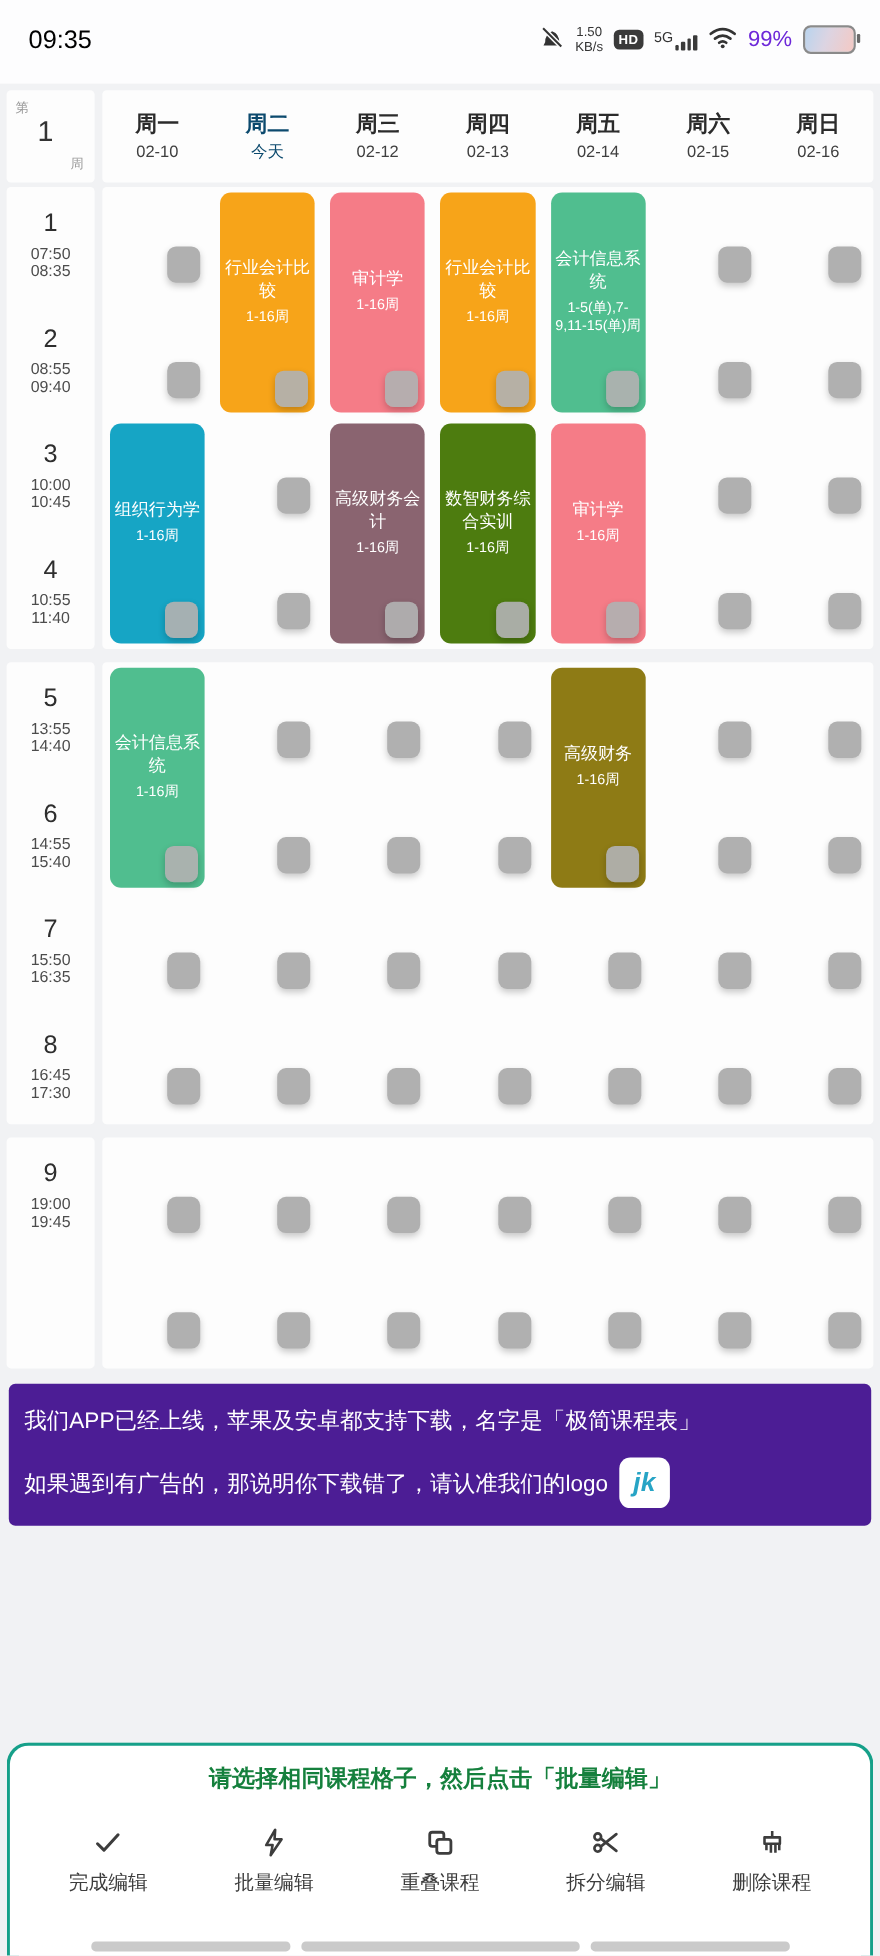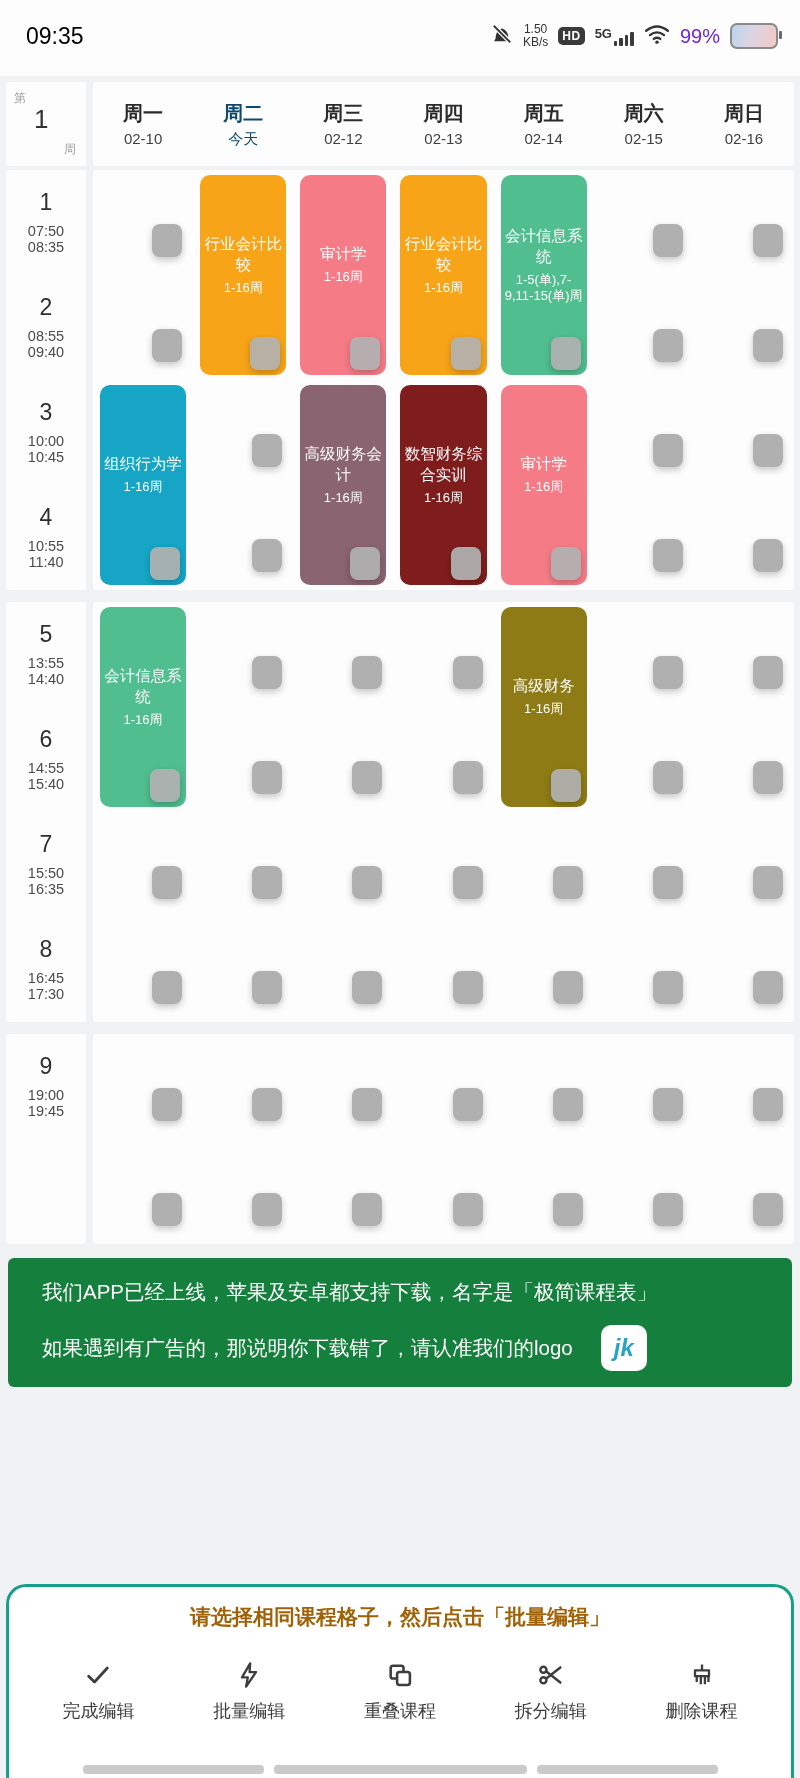--- a/index.html
+++ b/index.html
@@ -14,21 +14,21 @@
   .status-bar{
     height:60px;display:flex;align-items:center;justify-content:space-between;
     padding:6px 22px 0 26px;color:#333;
   }
   .sb-time{font-size:23px;color:#000000;}
   .sb-right{display:flex;align-items:center;gap:10px;}
   .sb-speed{font-size:12px;line-height:1.05;text-align:center;color:#333;}
   .hd-badge{background:#3a3a3a;color:#fff;font-size:12px;font-weight:700;
     border-radius:5px;padding:2px 4px;letter-spacing:.5px;}
   .net5g{display:flex;align-items:flex-start;gap:2px;}
-  .net5g .g{font-size:13px;font-weight:700;color:#333;}
+  .net5g .g{font-size:13px;font-weight:400;color:#333;}
   .bars{display:flex;align-items:flex-end;gap:2px;height:16px;margin-top:4px;}
   .bars i{display:block;width:3.5px;background:#3a3a3a;border-radius:1px;}
   .battery{position:relative;width:44px;height:22px;border:2px solid #8a8a8a;border-radius:7px;
     background:linear-gradient(110deg,#b9d4ee 0%,#dcd4e2 45%,#f4c9c4 100%);}
   .battery:after{content:"";position:absolute;right:-6px;top:6px;width:3px;height:8px;background:#6a6a6a;border-radius:1px;}
   .pct{font-size:20px;color:#6d28d9;}
   .title-row{display:flex;align-items:center;justify-content:space-between;padding:14px 24px 6px 22px;}
   .app-title{font-size:29px;font-weight:700;color:#111;}
   .capsule{
     display:flex;align-items:center;background:#fff;border:1px solid #ededed;
@@ -69,32 +69,32 @@
   .gcell{position:relative;}
   .cbx{position:absolute;right:11px;bottom:18px;width:30px;height:33px;border-radius:8px;
     background:#b0b0b0;box-shadow:0 3px 7px rgba(0,0,0,.22);}
   .course{position:relative;margin:5px 7px;border-radius:10px;color:#fff;
     display:flex;flex-direction:column;align-items:center;justify-content:center;
     text-align:center;padding:6px 3px 26px 3px;z-index:2;}
   .course .cn{font-size:15.5px;line-height:1.35;}
   .course .cw{font-size:13px;line-height:1.25;margin-top:4px;}
   .course .cbx{right:6px;bottom:5px;background:rgba(176,176,176,.93);}
   
-  .banner{margin:14px 8px 12px 8px;background:#15803d;border-radius:6px;color:#fff;
-    padding:20px 22px 16px 34px;}
+  .banner{margin:14px 8px 12px 8px;background:#4c1d95;border-radius:6px;color:#fff;
+    padding:20px 22px 16px 14px;}
   .banner .l1{font-size:20.5px;line-height:1.4;}
-  .banner .l2{font-size:20.5px;display:flex;align-items:center;gap:28px;margin-top:18px;}
+  .banner .l2{font-size:20.5px;display:flex;align-items:center;gap:10px;margin-top:18px;}
   .logo-box{width:46px;height:46px;background:#fff;border-radius:10px;min-width:46px;
     display:flex;align-items:center;justify-content:center;
     font-weight:700;font-style:italic;font-size:24px;color:#27a4c5;}
   .banner .l3{font-size:17.5px;margin-top:22px;opacity:.97;}
   
   .panel{position:absolute;left:6px;right:6px;top:1584px;bottom:0;background:#fff;
     border:3px solid #16a089;border-bottom:none;border-radius:20px 20px 0 0;}
-  .instruction{text-align:center;color:#a16207;font-size:21px;font-weight:600;margin-top:16px;}
+  .instruction{text-align:center;color:#15803d;font-size:21px;font-weight:600;margin-top:16px;}
   .btn-row{display:flex;justify-content:space-around;margin-top:30px;padding:0 14px;}
   .ebtn{display:flex;flex-direction:column;align-items:center;gap:10px;color:#3d3d3d;cursor:pointer;}
   .ebtn .lbl{font-size:18px;}
   .ebtn svg{display:block;}
   .skel-row{position:absolute;bottom:4px;left:0;right:0;display:flex;justify-content:center;gap:10px;}
   .skel{height:9px;background:#cacaca;border-radius:4px;}
 </style>
 </head>
 <body>
 
@@ -277,21 +277,21 @@
           <div class="course" style="background: rgb(22, 165, 197); grid-area: 3 / 1 / span 2;">
             <div class="cn">组织行为学</div>
             <div class="cw">1-16周</div>
             <div class="cbx"></div>
           </div>
           <div class="course" style="background: rgb(138, 100, 112); grid-area: 3 / 3 / span 2;">
             <div class="cn">高级财务会计</div>
             <div class="cw">1-16周</div>
             <div class="cbx"></div>
           </div>
-          <div class="course" style="background: #7f1d1d; grid-area: 3 / 4 / span 2;">
+          <div class="course" style="background: #4d7c0f; grid-area: 3 / 4 / span 2;">
             <div class="cn">数智财务综合实训</div>
             <div class="cw">1-16周</div>
             <div class="cbx"></div>
           </div>
           <div class="course" style="background: rgb(245, 124, 135); grid-area: 3 / 5 / span 2;">
             <div class="cn">审计学</div>
             <div class="cw">1-16周</div>
             <div class="cbx"></div>
           </div>
         </div>

